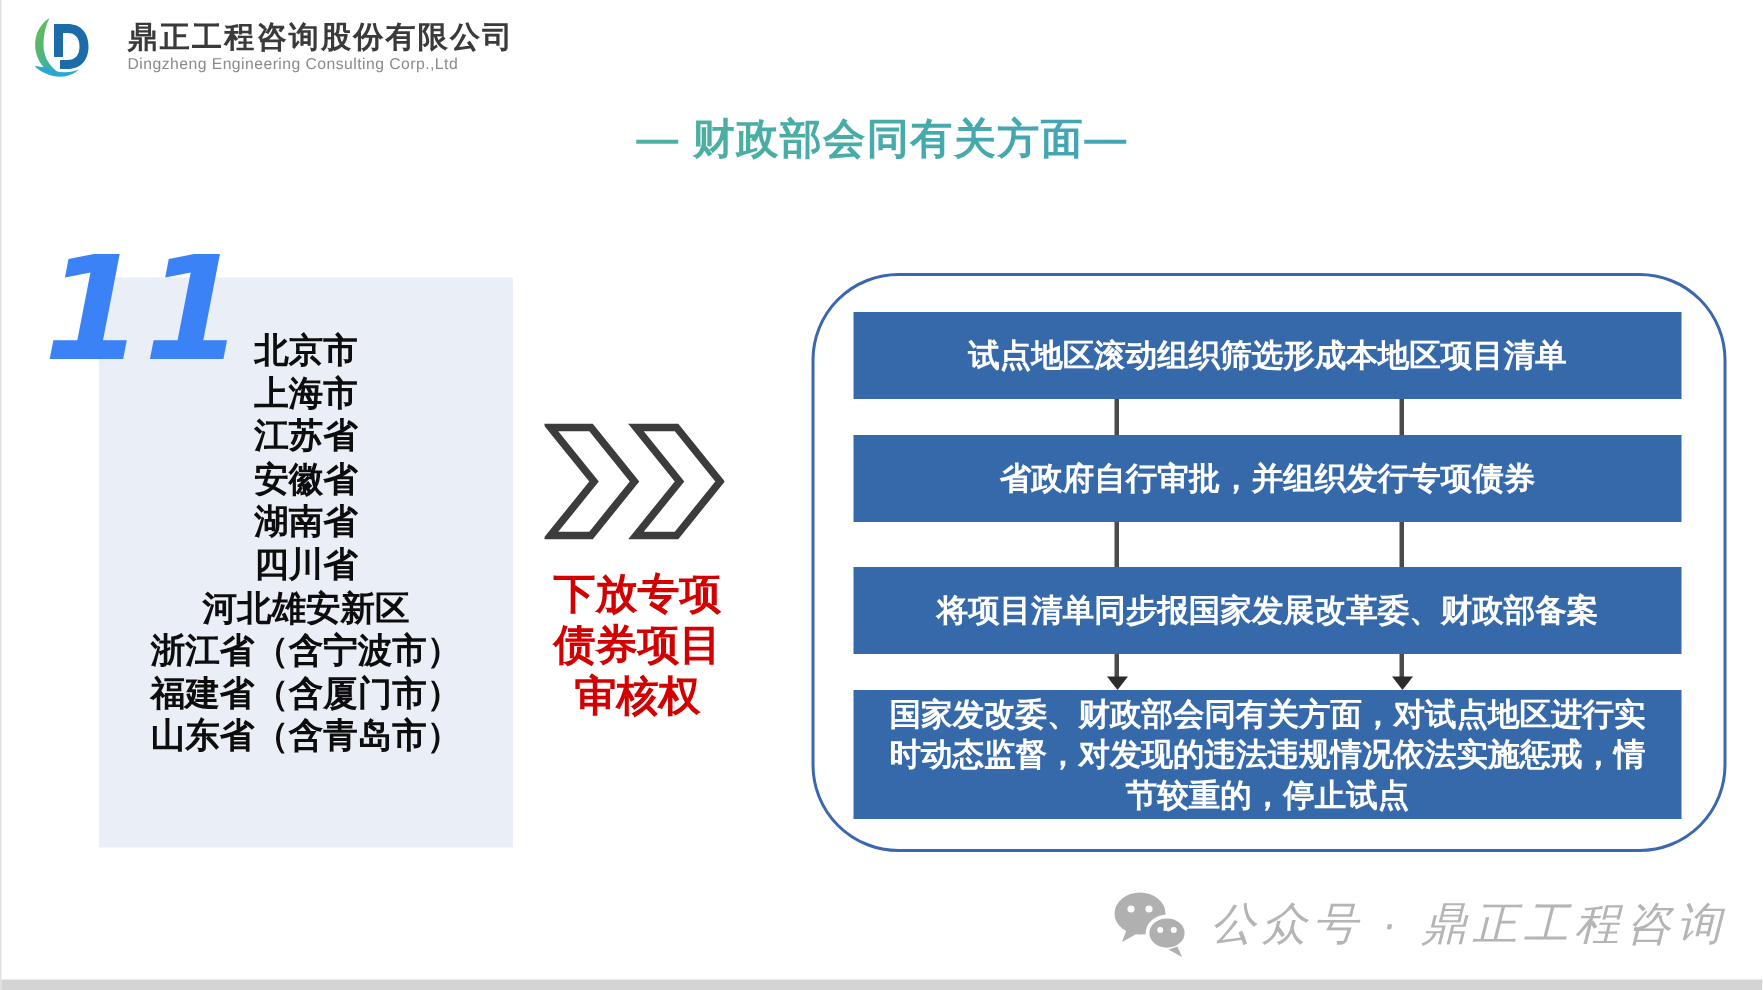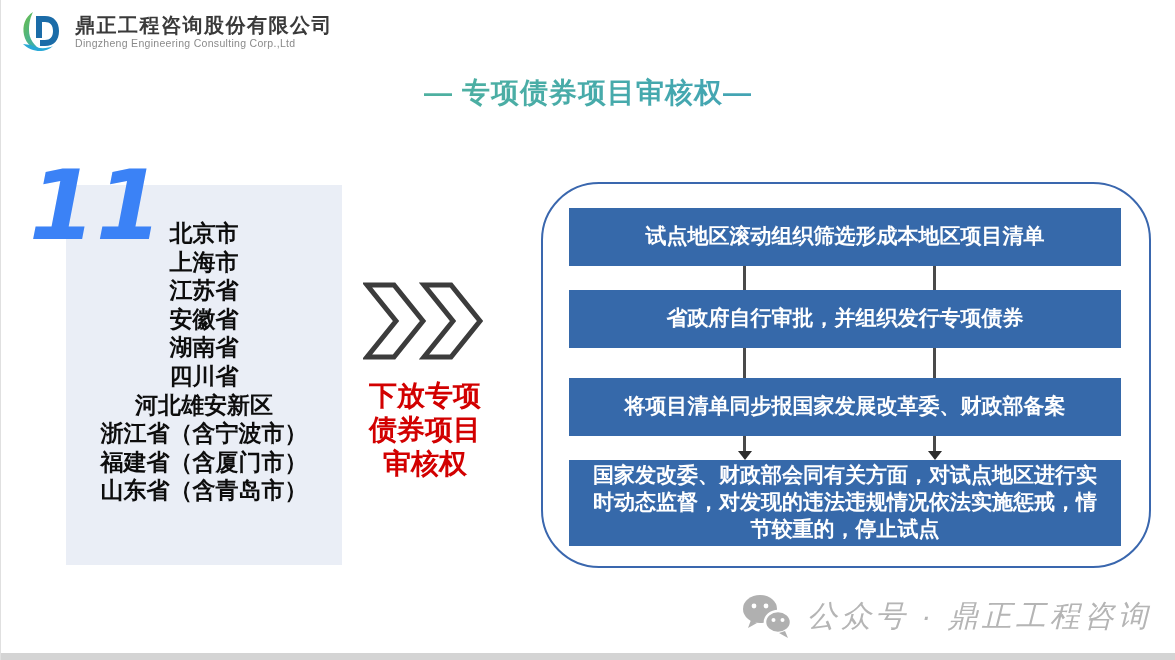--- a/index.html
+++ b/index.html
@@ -2,21 +2,21 @@
 <html><head>
 <meta charset="utf-8">
 <style>
   html,body{margin:0;padding:0;background:#fff;}
   body{width:1175px;height:660px;overflow:hidden;
        font-family:"Liberation Sans","DejaVu Sans",sans-serif;}
   .slide{position:relative;width:1175px;height:660px;background:#ffffff;
          border-left:1px solid #e0e0e0;box-sizing:border-box;}
 
   
-  .logo{position:absolute;left:18px;top:8px;display:flex;align-items:center;gap:10px;}
+  .logo{position:absolute;left:18px;top:8px;display:flex;align-items:center;gap:20px;}
   .logo-mark{width:46px;height:46px;}
   .logo-text .zh{font-size:20px;font-weight:bold;color:#3a3a3a;letter-spacing:1.5px;line-height:24px;}
   .logo-text .en{font-size:10.5px;color:#8a8a8a;letter-spacing:0.3px;line-height:13px;}
 
   
   .title{position:absolute;left:0;top:74px;width:100%;text-align:center;
          font-size:28px;font-weight:bold;letter-spacing:1px;
          background:linear-gradient(90deg,#5fbe86 0%,#45a9ad 55%,#3d8ed2 100%);
          -webkit-background-clip:text;background-clip:text;
          color:transparent;-webkit-text-fill-color:transparent;}
@@ -37,21 +37,21 @@
   .red-label{position:absolute;left:352px;top:379px;width:144px;text-align:center;
              color:#d20000;font-size:28px;font-weight:bold;line-height:34px;}
 
   
   .flow-panel{position:absolute;left:540px;top:182px;width:610px;height:386px;
               border:2px solid #3a67ae;border-radius:58px;background:#ffffff;
               box-sizing:border-box;}
   .flow-box{position:absolute;left:26px;width:552px;background:#3669aa;color:#ffffff;
             display:flex;align-items:center;justify-content:center;text-align:center;
             font-weight:bold;font-size:21px;line-height:27px;box-sizing:border-box;
-            padding:0 14px;font-family:Liberation Mono, monospace;}
+            padding:0 14px;}
   .fb1{top:24px;height:58px;}
   .fb2{top:106px;height:58px;}
   .fb3{top:194px;height:58px;}
   .fb4{top:276px;height:86px;}
   .connector{position:absolute;width:3px;background:#4a4a4a;}
   .c1a{left:200px;top:82px;height:24px;}
   .c1b{left:390px;top:82px;height:24px;}
   .c2a{left:200px;top:164px;height:30px;}
   .c2b{left:390px;top:164px;height:30px;}
   .c3a{left:200px;top:252px;height:16px;}
@@ -86,21 +86,21 @@
       <path d="M14,4 C6,9 3,18 5,27 C7,36 14,42 24,43 C15,38 10,31 10,22 C10,14 12,8 14,4 Z" fill="url(#lg1)"></path>
       <path d="M4,36 C12,44 26,46 34,38 C28,41 18,41 12,37 Z" fill="#29a8d6"></path>
       <path d="M17,8 L26,8 C35,8 40,14 40,23 C40,32 35,38 26,38 L21,38 L21,32 L26,32 C31,32 34,29 34,23 C34,17 31,14 26,14 L23,14 L23,30 L17,30 Z" fill="#1b6ca8"></path>
     </svg>
     <div class="logo-text">
       <div class="zh">鼎正工程咨询股份有限公司</div>
       <div class="en">Dingzheng Engineering Consulting Corp.,Ltd</div>
     </div>
   </div>
 
-  <div class="title">— 专项债券项目审核权—</div>
+  <div class="title">— 财政部会同有关方面—</div>
 
   <div class="big-num">11</div>
 
   <div class="region-box">
     <div class="region">北京市</div>
     <div class="region">上海市</div>
     <div class="region">江苏省</div>
     <div class="region">安徽省</div>
     <div class="region">湖南省</div>
     <div class="region">四川省</div>

